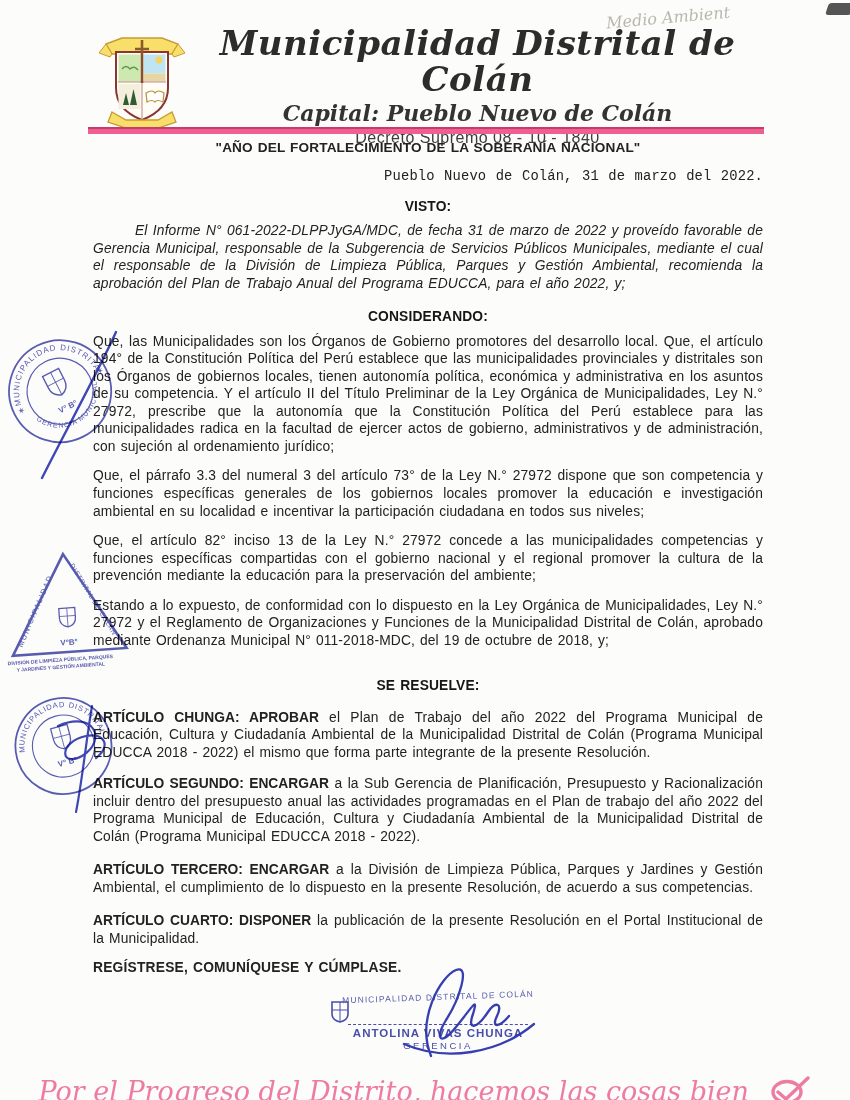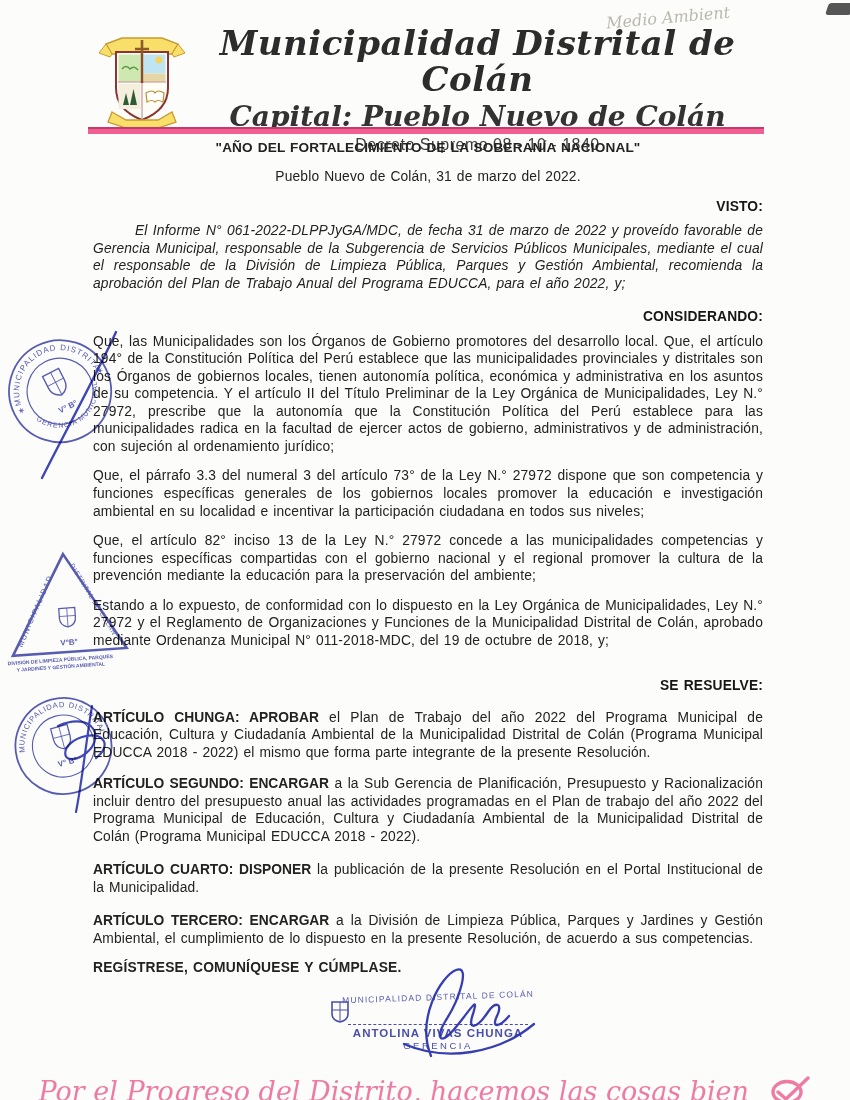--- a/index.html
+++ b/index.html
@@ -7,41 +7,41 @@
     width:850px;height:1100px;position:relative;overflow:hidden;
     background:#fcfcfa;
     font-family:"Liberation Sans",sans-serif;color:#232323;
   }
   
   .crest{position:absolute;left:92px;top:28px;width:100px;height:104px;}
   .header-text{position:absolute;left:195px;top:26px;width:565px;text-align:center;}
   .org-name{font-family:"DejaVu Serif",serif;font-style:italic;font-weight:bold;
     font-size:34px;line-height:1.05;color:#2c2c2c;letter-spacing:.5px;}
   .capital-line{font-family:"DejaVu Serif",serif;font-style:italic;font-weight:bold;
-    font-size:28px;color:#333;margin-top:3px;}
+    font-size:22px;color:#333;margin-top:3px;}
   .decree-line{font-size:16px;color:#3d3d3d;margin-top:3px;letter-spacing:.5px;}
   .law-line{font-size:12.5px;color:#474747;margin-top:1px;letter-spacing:.4px;}
   .pink-rule{position:absolute;left:88px;top:127px;width:676px;height:7px;
     background:linear-gradient(#c73a6e 0 2px,#ef5f92 2px 100%);}
   
   .pencil-note{position:absolute;left:606px;top:8px;transform:rotate(-5deg);
     font-family:"DejaVu Serif",serif;font-style:italic;font-size:16px;color:#b9b7ae;}
   .corner-mark{position:absolute;right:-3px;top:3px;width:26px;height:12px;
     background:#555;border-radius:3px;transform:skewX(-18deg);}
   
   .doc{position:absolute;left:93px;top:139px;width:670px;
     font-size:13.8px;line-height:1.27;text-align:justify;
     letter-spacing:.15px;word-spacing:1px;color:#222;}
   .doc p{margin:0 0 12px;}
-  .doc .h{font-weight:bold;color:#161616;margin:0 0 7px;text-align:right;}
+  .doc .h{font-weight:bold;color:#161616;margin:0 0 7px;text-align:center;}
   .center{text-align:center;}
   .motto{font-weight:bold;font-size:13.6px;margin:0 0 11px;}
   .res-title{font-weight:bold;font-size:14px;margin:0 0 13px;}
   .res-title span{border-bottom:1.6px solid #161616;padding-bottom:1px;}
-  .dateline{text-align:center;margin:0 0 9px;}
+  .dateline{text-align:right;margin:0 0 9px;font-family:Liberation Mono, monospace;}
   .indent{text-indent:42px;font-style:italic;}
   .closing{font-weight:bold;margin-top:16px;letter-spacing:.2px;}
   .art b{letter-spacing:0;}
   
   .stamp{position:absolute;mix-blend-mode:multiply;opacity:.92;}
   .stamp svg text{fill:#4a4fae;}
   .s-gerencia{left:6px;top:336px;transform:rotate(-27deg);}
   .s-triangle{left:2px;top:546px;transform:rotate(-4deg);}
   .s-circle2{left:12px;top:694px;transform:rotate(-15deg);}
   .penstroke{position:absolute;mix-blend-mode:multiply;}
@@ -102,22 +102,22 @@
   <p class="h" style="margin-top:16px">CONSIDERANDO:</p>
   <p>Que, las Municipalidades son los Órganos de Gobierno promotores del desarrollo local. Que, el artículo 194° de la Constitución Política del Perú establece que las municipalidades provinciales y distritales son los Órganos de gobiernos locales, tienen autonomía política, económica y administrativa en los asuntos de su competencia. Y el artículo II del Título Preliminar de la Ley Orgánica de Municipalidades, Ley N.° 27972, prescribe que la autonomía que la Constitución Política del Perú establece para las municipalidades radica en la facultad de ejercer actos de gobierno, administrativos y de administración, con sujeción al ordenamiento jurídico;</p>
   <p>Que, el párrafo 3.3 del numeral 3 del artículo 73° de la Ley N.° 27972 dispone que son competencia y funciones específicas generales de los gobiernos locales promover la educación e investigación ambiental en su localidad e incentivar la participación ciudadana en todos sus niveles;</p>
   <p>Que, el artículo 82° inciso 13 de la Ley N.° 27972 concede a las municipalidades competencias y funciones específicas compartidas con el gobierno nacional y el regional promover la cultura de la prevención mediante la educación para la preservación del ambiente;</p>
   <p>Estando a lo expuesto, de conformidad con lo dispuesto en la Ley Orgánica de Municipalidades, Ley N.° 27972 y el Reglamento de Organizaciones y Funciones de la Municipalidad Distrital de Colán, aprobado mediante Ordenanza Municipal N° 011-2018-MDC, del 19 de octubre de 2018, y;</p>
 
   <p class="h" style="margin-top:28px;margin-bottom:14px">SE RESUELVE:</p>
 
   <p class="art"><b>ARTÍCULO CHUNGA: APROBAR</b> <span>el Plan de Trabajo del año 2022 del Programa Municipal de Educación, Cultura y Ciudadanía Ambiental de la Municipalidad Distrital de Colán (Programa Municipal EDUCCA 2018 - 2022) el mismo que forma parte integrante de la presente Resolución.</span></p>
   <p class="art" style="margin-top:14px"><b>ARTÍCULO SEGUNDO: ENCARGAR</b> <span>a la Sub Gerencia de Planificación, Presupuesto y Racionalización incluir dentro del presupuesto anual las actividades programadas en el Plan de trabajo del año 2022 del Programa Municipal de Educación, Cultura y Ciudadanía Ambiental de la Municipalidad Distrital de Colán (Programa Municipal EDUCCA 2018 - 2022).</span></p>
+  <p class="art" style="margin-top:16px"><b>ARTÍCULO TERCERO: ENCARGAR</b> <span>a la División de Limpieza Pública, Parques y Jardines y Gestión Ambiental, el cumplimiento de lo dispuesto en la presente Resolución, de acuerdo a sus competencias.</span></p>
   <p class="art" style="margin-top:16px"><b>ARTÍCULO CUARTO: DISPONER</b> <span>la publicación de la presente Resolución en el Portal Institucional de la Municipalidad.</span></p>
-  <p class="art" style="margin-top:16px"><b>ARTÍCULO TERCERO: ENCARGAR</b> <span>a la División de Limpieza Pública, Parques y Jardines y Gestión Ambiental, el cumplimiento de lo dispuesto en la presente Resolución, de acuerdo a sus competencias.</span></p>
 
   <p class="closing">REGÍSTRESE, COMUNÍQUESE Y CÚMPLASE.</p>
 </div>
 
 <div class="stamp s-gerencia">
   <svg width="110" height="110" viewBox="0 0 110 110">
     <defs>
       <path id="g-top" d="M 14,55 A 41 41 0 1 1 96,55"></path>
       <path id="g-bot" d="M 18,62 A 38 38 0 0 0 92,62"></path>
     </defs>

